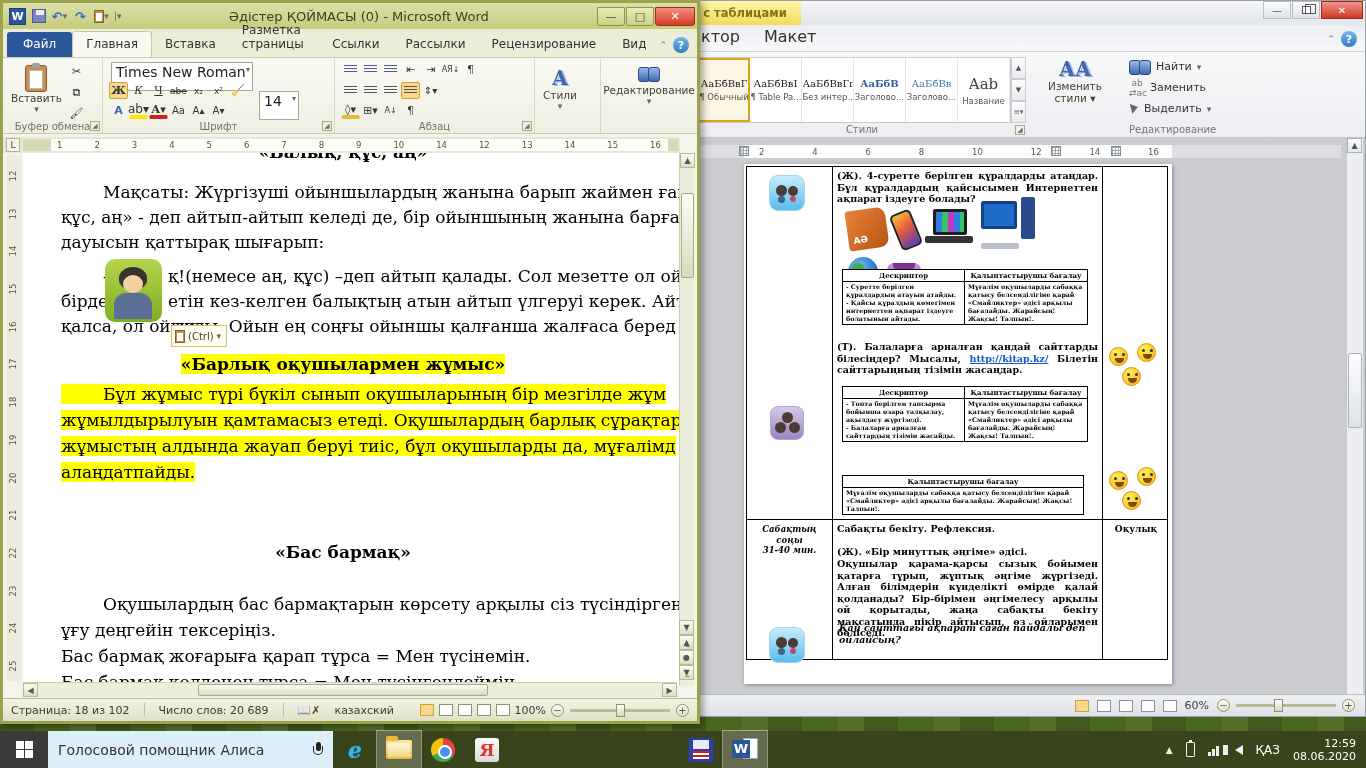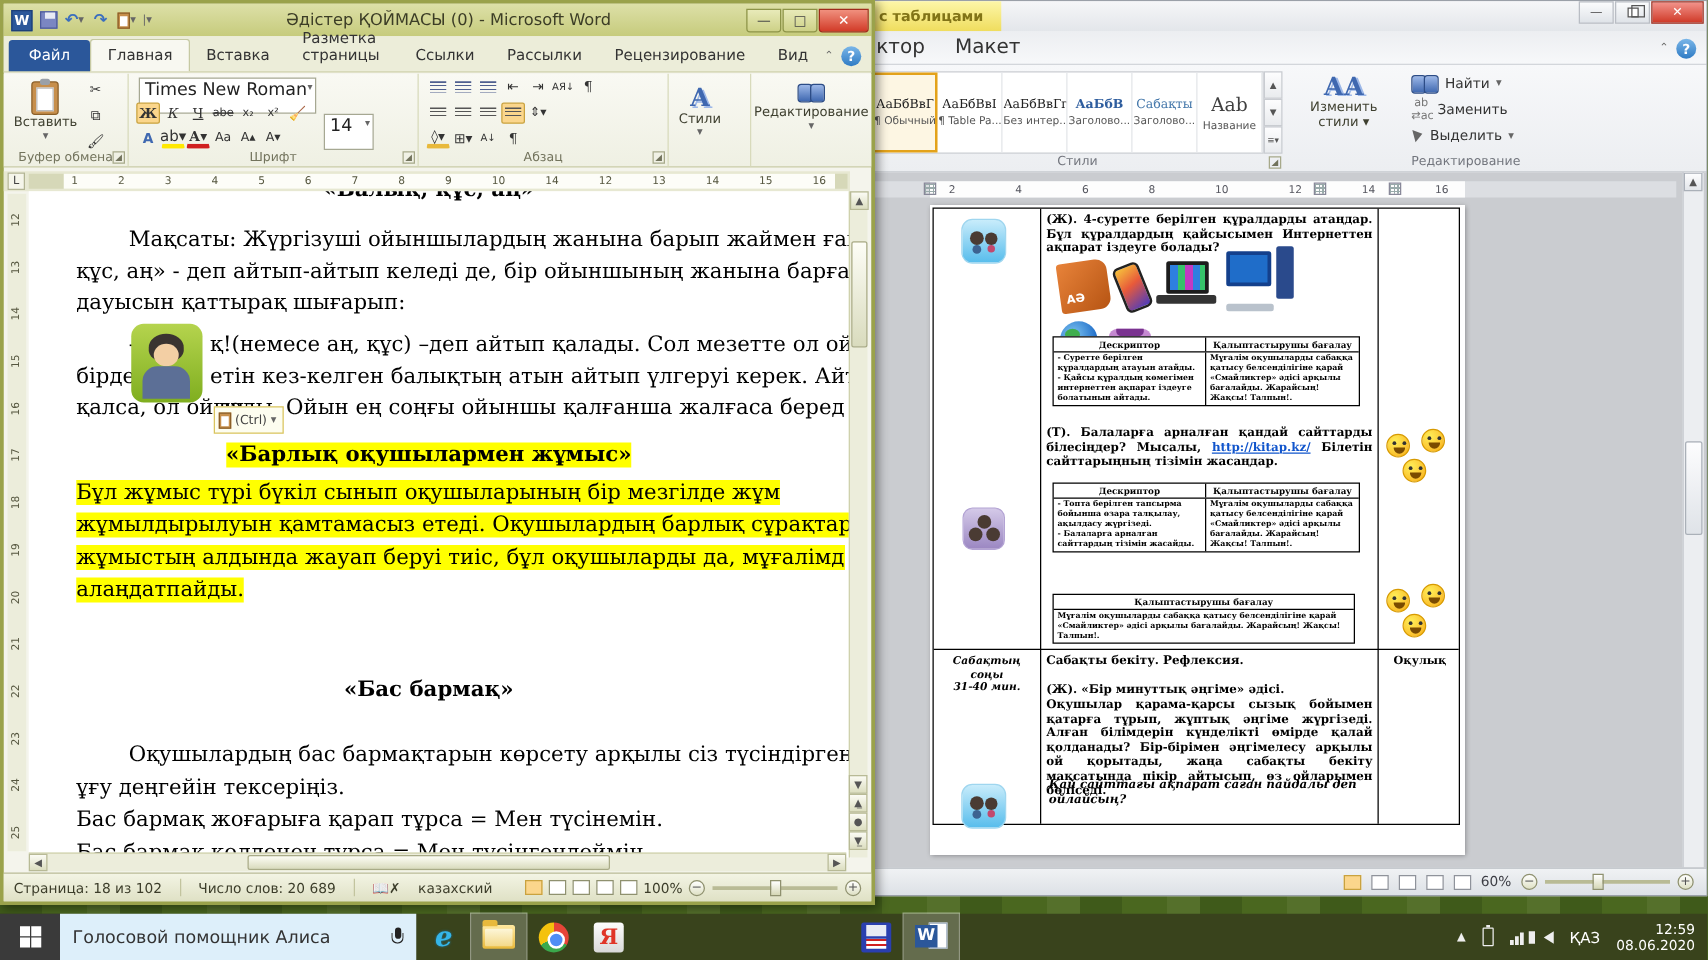--- a/index.html
+++ b/index.html
@@ -303,21 +303,21 @@
       </div>
       <div class="gitem">
         <span class="gprev">АаБбВвГг,</span>
         <span class="gname">Без интер...</span>
       </div>
       <div class="gitem">
         <span class="gprev h1">АаБбВ</span>
         <span class="gname">Заголово...</span>
       </div>
       <div class="gitem">
-        <span class="gprev h2">Сабақты</span>
+        <span class="gprev h2">АаБбВв</span>
         <span class="gname">Заголово...</span>
       </div>
       <div class="gitem">
         <span class="gprev ttl">Aab</span>
         <span class="gname">Название</span>
       </div>
     </div>
     <div id="galarrows">
       <div class="ga">▲</div>
       <div class="ga">▼</div>
@@ -682,21 +682,21 @@
     </div>
     <div id="pastebtn">
       <span class="pclip"></span>
       <span>(Ctrl)</span>
       <span class="chev">▾</span>
     </div>
 
     <div class="dline dbold" style="left:0;top:200px;width:640px;text-align:center">
       <span class="hl">«Барлық оқушылармен жұмыс»</span>
     </div>
-    <div class="dline" style="left:38px;top:230px"><span class="hl" style="">Бұл жұмыс түрі бүкіл сынып оқушыларының бір мезгілде жұм</span></div>
+    <div class="dline" style="left:38px;top:230px"><span class="hl" style="padding-left:42px">Бұл жұмыс түрі бүкіл сынып оқушыларының бір мезгілде жұм</span></div>
     <div class="dline" style="left:38px;top:256px"><span class="hl">жұмылдырылуын қамтамасыз етеді. Оқушылардың барлық сұрақтарына мұғ</span></div>
     <div class="dline" style="left:38px;top:282px"><span class="hl">жұмыстың алдында жауап беруі тиіс, бұл оқушыларды да, мұғалімд</span></div>
     <div class="dline" style="left:38px;top:308px"><span class="hl">алаңдатпайды.</span></div>
 
     <div class="dline dbold" style="left:0;top:388px;width:640px;text-align:center">«Бас бармақ»</div>
     <div class="dline" style="left:80px;top:440px">Оқушылардың бас бармақтарын көрсету арқылы сіз түсіндіргенді олар</div>
     <div class="dline" style="left:38px;top:466px">ұғу деңгейін тексеріңіз.</div>
     <div class="dline" style="left:38px;top:492px">Бас бармақ жоғарыға қарап тұрса = Мен түсінемін.</div>
     <div class="dline" style="left:38px;top:518px">Бас бармақ көлденең тұрса = Мен түсінгендеймін.</div>
   </div>

